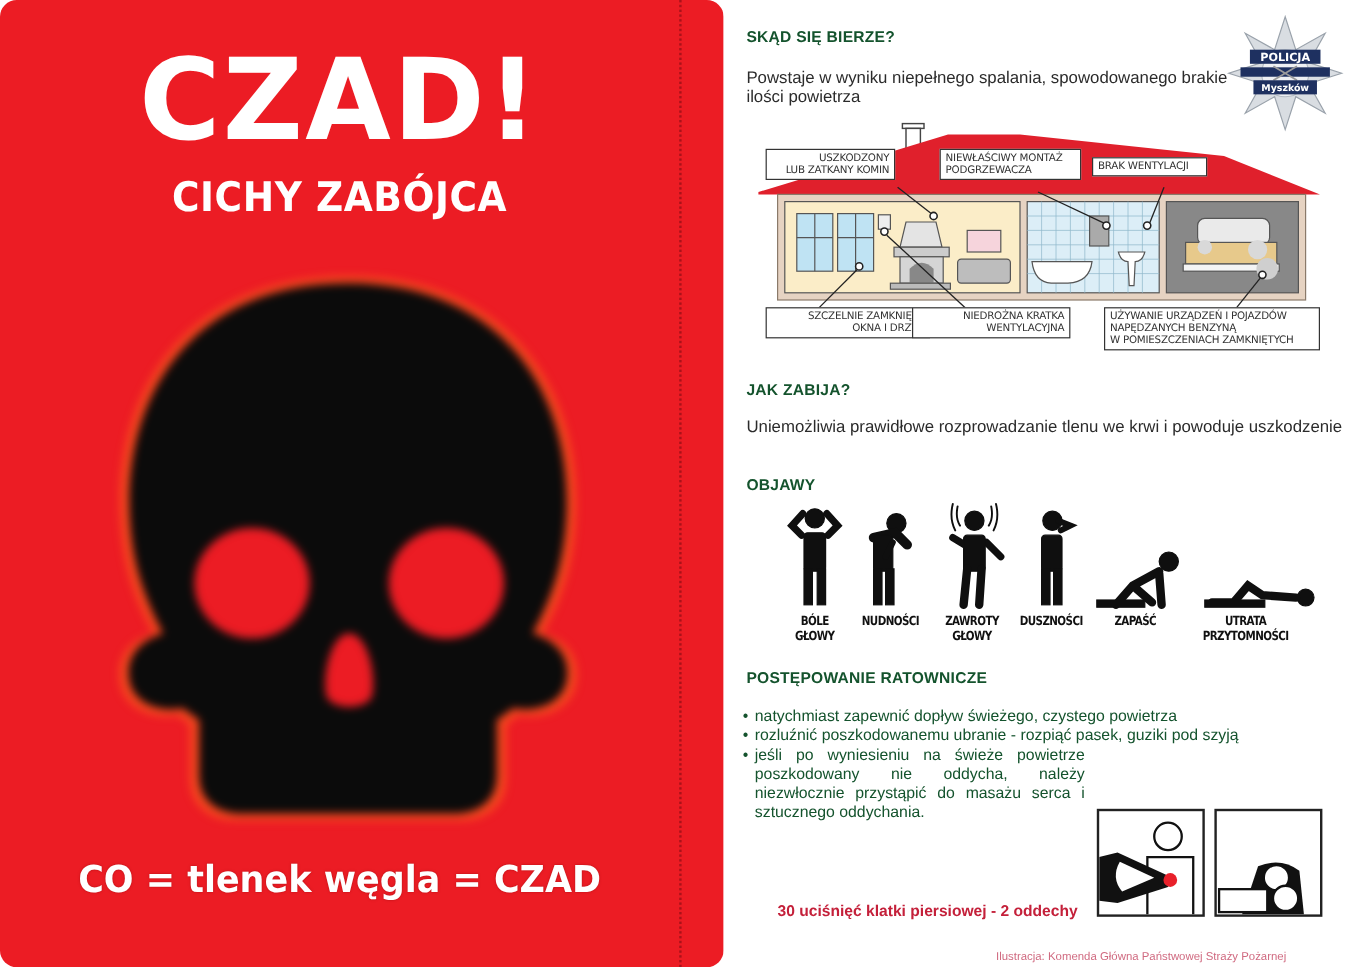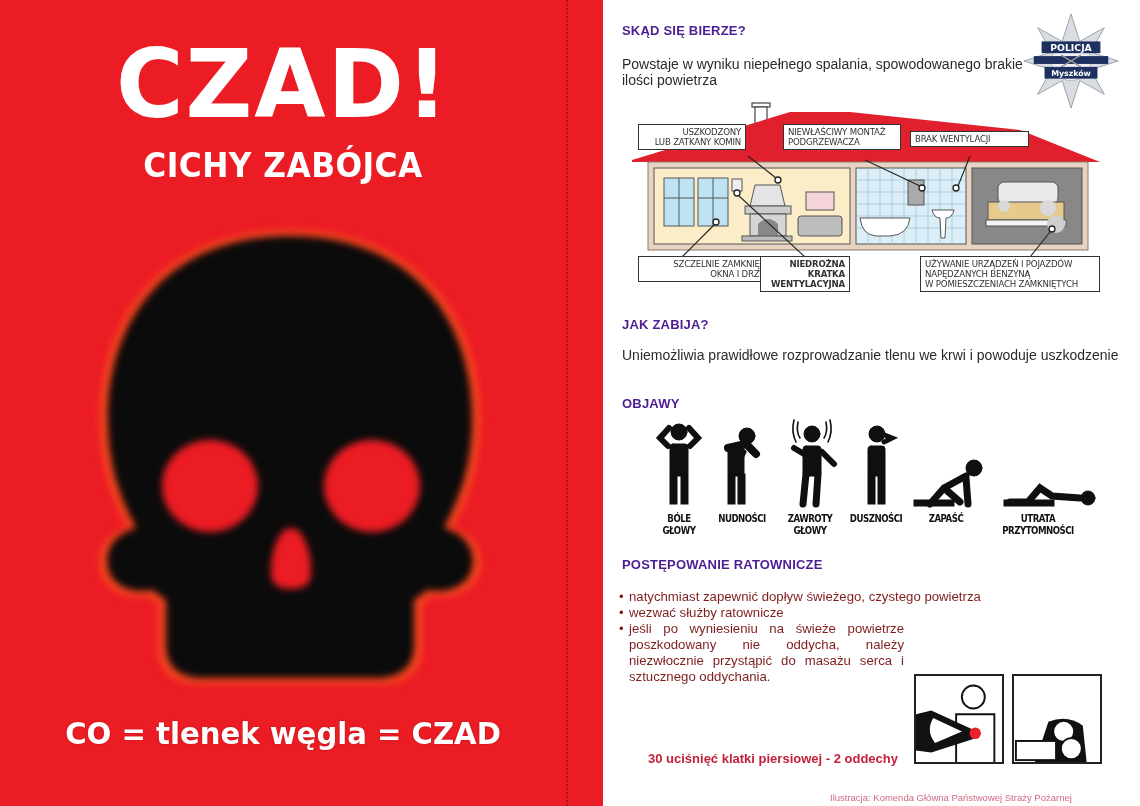--- a/index.html
+++ b/index.html
@@ -2,21 +2,21 @@
 <html><head>
 <meta charset="utf-8">
 <style>
   * { box-sizing: border-box; margin: 0; padding: 0; }
   html, body { width: 1140px; height: 806px; overflow: hidden; background: #ffffff; }
   body { position: relative; font-family: "Liberation Sans", "DejaVu Sans", sans-serif; color: #2a2a2a; }
 
   
   .left {
     position: absolute; left: 0; top: 0; width: 603px; height: 806px;
-    background: #ec1c24; overflow: hidden;
+    background: #ec1c24; overflow: hidden; border-radius: 14px;
   }
   .fold {
     position: absolute; left: 566px; top: 0; height: 806px; width: 0;
     border-left: 2px dotted #9b1018; opacity: 0.8;
   }
   .title-main {
     position: absolute; left: 0; width: 566px; top: 38px; text-align: center;
     font-family: "DejaVu Sans", sans-serif; font-weight: bold;
     font-size: 94px; letter-spacing: 2px; color: #ffffff; line-height: 1;
     transform: scaleX(0.98);
@@ -36,21 +36,21 @@
     font-family: "DejaVu Sans", sans-serif; font-weight: bold;
     font-size: 31px; color: #ffffff; line-height: 1;
     text-shadow: 0 0 2px rgba(120,0,0,0.5);
     transform: scaleX(0.94);
   }
 
   
   .right { position: absolute; left: 603px; top: 0; width: 537px; height: 806px; background: #ffffff; }
   .h {
     position: absolute; left: 19px; font-weight: bold; font-size: 13px;
-    color: #4c1d95; letter-spacing: 0.2px;
+    color: #14532d; letter-spacing: 0.2px;
   }
   .p {
     position: absolute; left: 19px; font-size: 14px; line-height: 16px; color: #2b2b2b;
   }
   .badge { position: absolute; left: 1022px; top: 12px; width: 98px; height: 98px; }
 
   
   .house { position: absolute; left: 620px; top: 100px; width: 490px; height: 200px; }
   .callout {
     position: absolute; background: #fff; border: 1.5px solid #333;
@@ -60,21 +60,21 @@
   }
   .callout.r { text-align: right; }
   .sym-label {
     position: absolute; top: 512px; width: 110px; text-align: center;
     font-family: "DejaVu Sans", sans-serif; font-weight: bold; font-size: 10.5px;
     line-height: 12px; color: #111; letter-spacing: -0.6px; transform: scaleX(0.82);
   }
 
   ul.steps { position: absolute; left: 619px; top: 589px; width: 505px; list-style: none; }
   ul.steps li {
-    font-size: 13.2px; line-height: 16px; color: #7f1d1d; padding-left: 10px; position: relative;
+    font-size: 13.2px; line-height: 16px; color: #14532d; padding-left: 10px; position: relative;
   }
   ul.steps li::before { content: "•"; position: absolute; left: 0; top: 0; }
   ul.steps li.narrow { width: 285px; text-align: justify; }
   .cpr-note {
     position: absolute; left: 648px; top: 751px; font-weight: bold; font-size: 13px; color: #c4203a;
   }
   .cpr { position: absolute; top: 674px; width: 90px; height: 90px; border: 2px solid #222; background: #fff; }
   .credit {
     position: absolute; left: 830px; top: 792px; font-size: 9.5px; color: #d06a80; text-align: center;
   }
@@ -204,28 +204,28 @@
 </svg>
 
 <div class="callout r" style="left:638px; top:124px; width:108px;">
   <div>USZKODZONY</div>
     <div>LUB ZATKANY KOMIN</div>
 </div>
 <div class="callout" style="left:783px; top:124px; width:118px;">
   <div>NIEWŁAŚCIWY MONTAŻ</div>
     <div>PODGRZEWACZA</div>
 </div>
-<div class="callout" style="left:910px; top:131px; width:119px;">
+<div class="callout" style="left:910px; top:131px; width:96px;">
   <div>BRAK WENTYLACJI</div>
 </div>
 <div class="callout r" style="left:638px; top:256px; width:137px;">
   <div>SZCZELNIE ZAMKNIĘTE</div>
     <div>OKNA I DRZWI</div>
 </div>
-<div class="callout r" style="left:760px; top:256px; width:90px;font-weight:bold;">
+<div class="callout r" style="left:760px; top:256px; width:132px;">
   <div>NIEDROŻNA KRATKA</div>
     <div>WENTYLACYJNA</div>
 </div>
 <div class="callout" style="left:920px; top:256px; width:180px;">
   <div>UŻYWANIE URZĄDZEŃ I POJAZDÓW</div>
     <div>NAPĘDZANYCH BENZYNĄ</div>
     <div>W POMIESZCZENIACH ZAMKNIĘTYCH</div>
 </div>
 
 <svg style="position:absolute; left:648px; top:418px;" width="470" height="92" viewBox="0 0 470 92">
@@ -295,21 +295,21 @@
 <div class="sym-label" style="left:891px;">
   <div>ZAPAŚĆ</div>
 </div>
 <div class="sym-label" style="left:983px;">
   <div>UTRATA</div>
     <div>PRZYTOMNOŚCI</div>
 </div>
 
 <ul class="steps">
   <li>natychmiast zapewnić dopływ świeżego, czystego powietrza</li>
-  <li>wezwać służby ratownicze</li>
+  <li>rozluźnić poszkodowanemu ubranie - rozpiąć pasek, guziki pod szyją</li>
   <li class="narrow">jeśli po wyniesieniu na świeże powietrze poszkodowany nie oddycha, należy niezwłocznie przystąpić do masażu serca i sztucznego oddychania.</li>
 </ul>
 <div class="cpr-note">30 uciśnięć klatki piersiowej - 2 oddechy</div>
 
 <svg class="cpr" style="left:914px;" viewBox="0 0 90 90">
   <circle cx="60" cy="22" r="12" fill="#fff" stroke="#111" stroke-width="2"></circle>
   <path d="M42 90 L42 40 L82 40 L82 90" fill="none" stroke="#111" stroke-width="2"></path>
   <path d="M0 40 L16 36 L64 58 L60 66 L16 80 L0 78 Z" fill="#111"></path>
   <path d="M18 44 L48 58 L20 70 Q10 58 18 44 Z" fill="#fff"></path>
   <circle cx="62" cy="60" r="6" fill="#e8202a"></circle>

